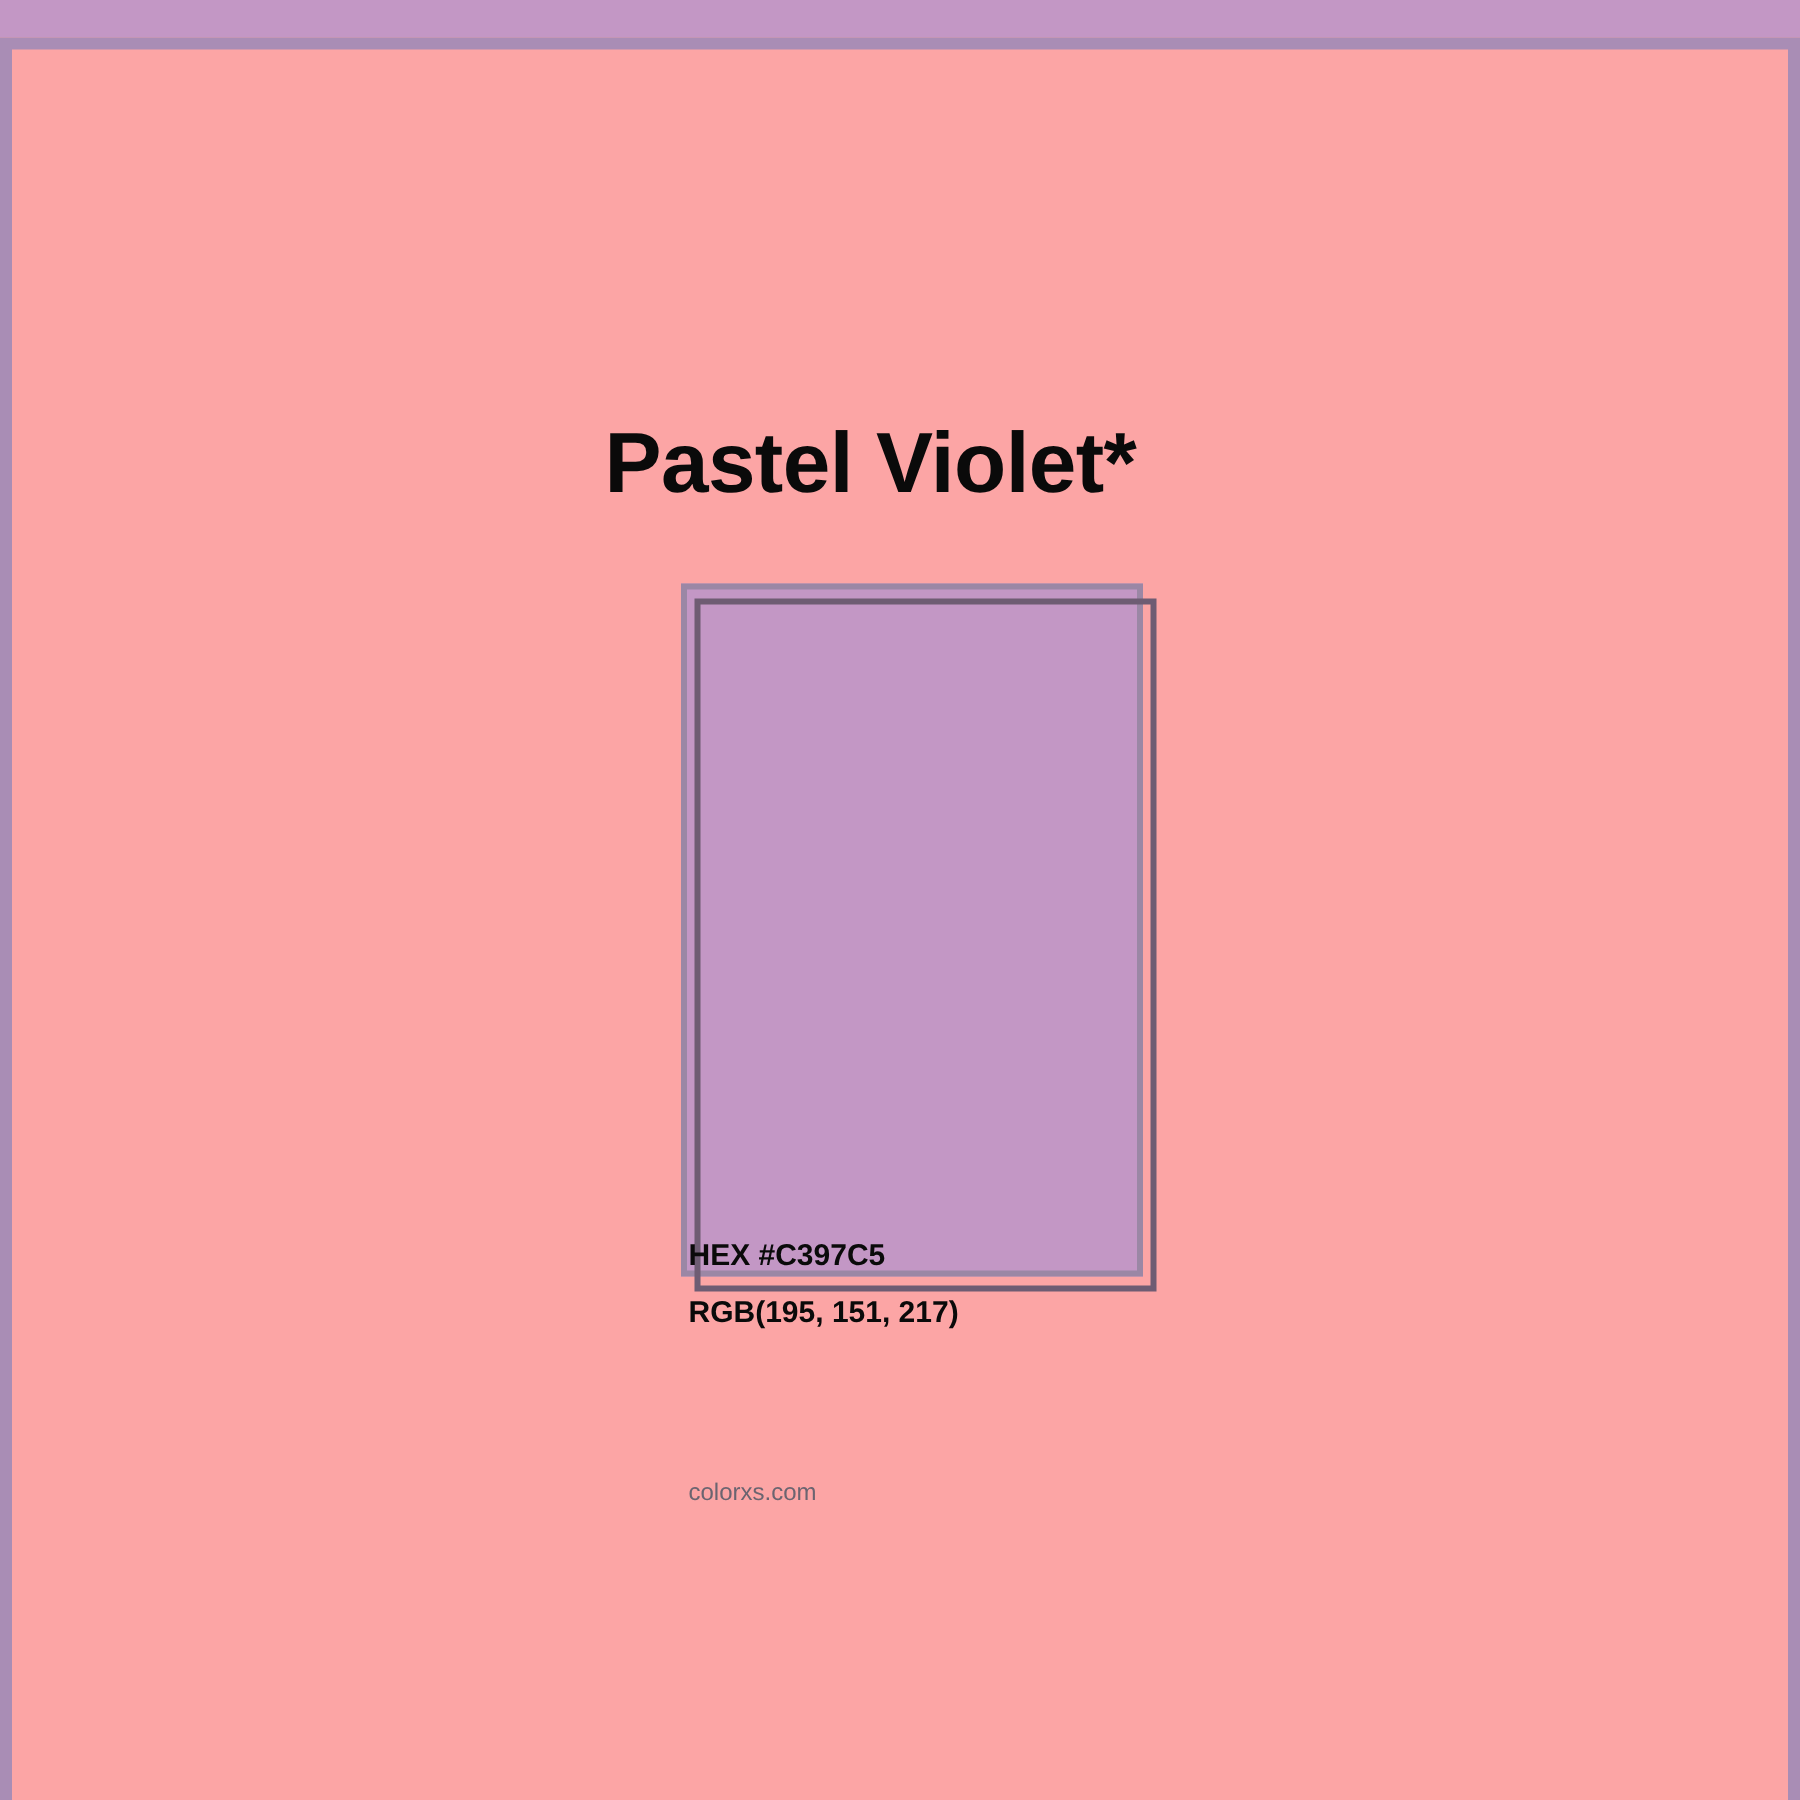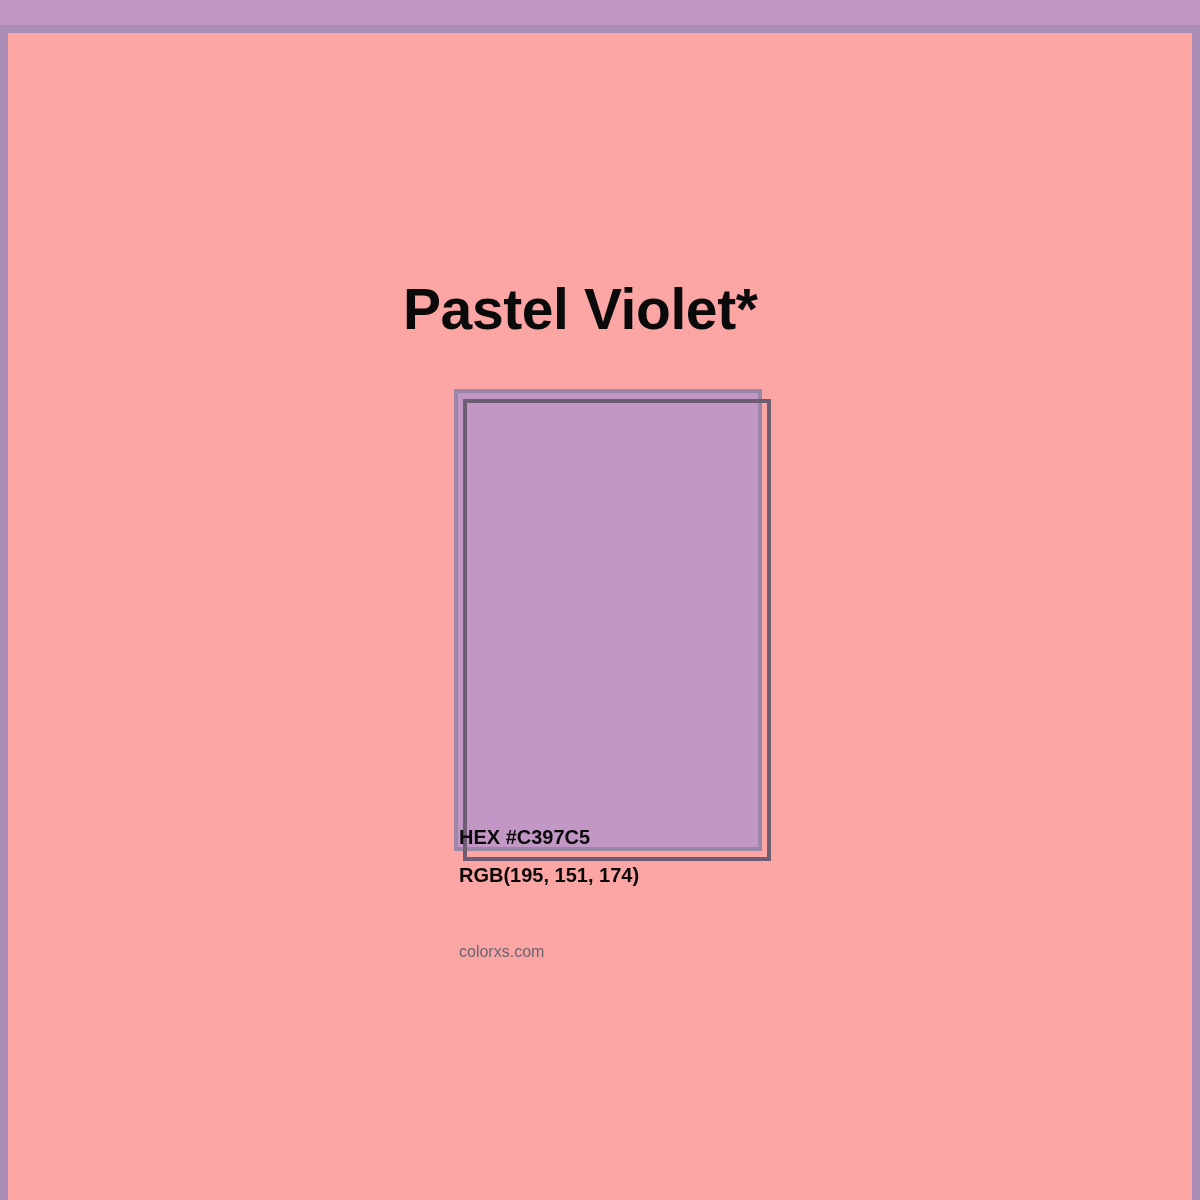--- a/index.html
+++ b/index.html
@@ -91,21 +91,21 @@
     white-space: nowrap;
   }
 
   .value-line:last-of-type {
     margin-bottom: 0;
   }
 
   .site-credit {
     position: absolute;
     left: 451px;
-    top: 908px;
+    top: 952px;
     margin: 0;
     font-size: 16px;
     font-weight: normal;
     color: #6b6470;
     line-height: 1.4;
     white-space: nowrap;
   }
 </style>
 </head>
 <body>
@@ -114,18 +114,18 @@
 
   <h1 class="color-title">Pastel Violet*</h1>
 
   <div class="swatch-area">
     <div class="swatch-frame swatch-frame--back"></div>
     <div class="swatch-frame swatch-frame--front"></div>
   </div>
 
   <div class="values">
     <p class="value-line">HEX #C397C5</p>
-    <p class="value-line">RGB(195, 151, 174)</p>
+    <p class="value-line">RGB(195, 151, 217)</p>
   </div>
 
   <p class="site-credit">colorxs.com</p>
 
 </div>
 
 </body></html>

